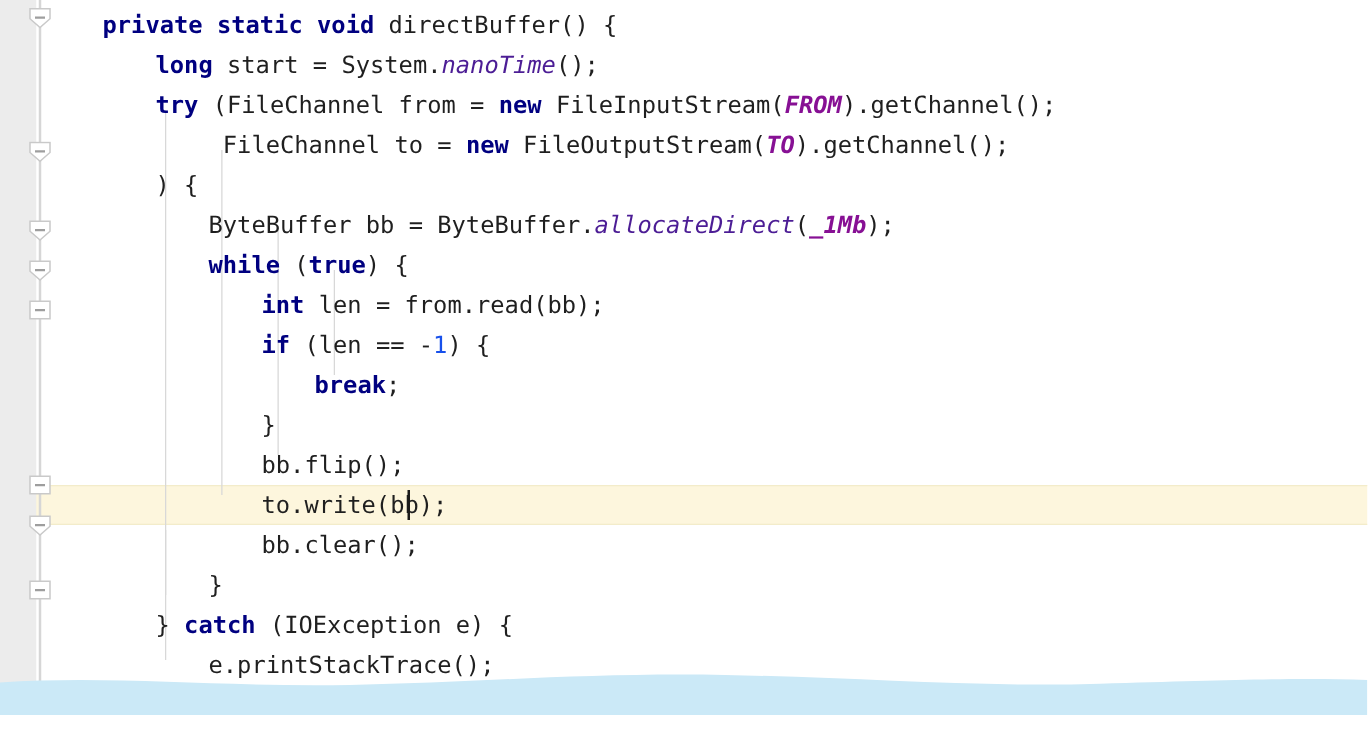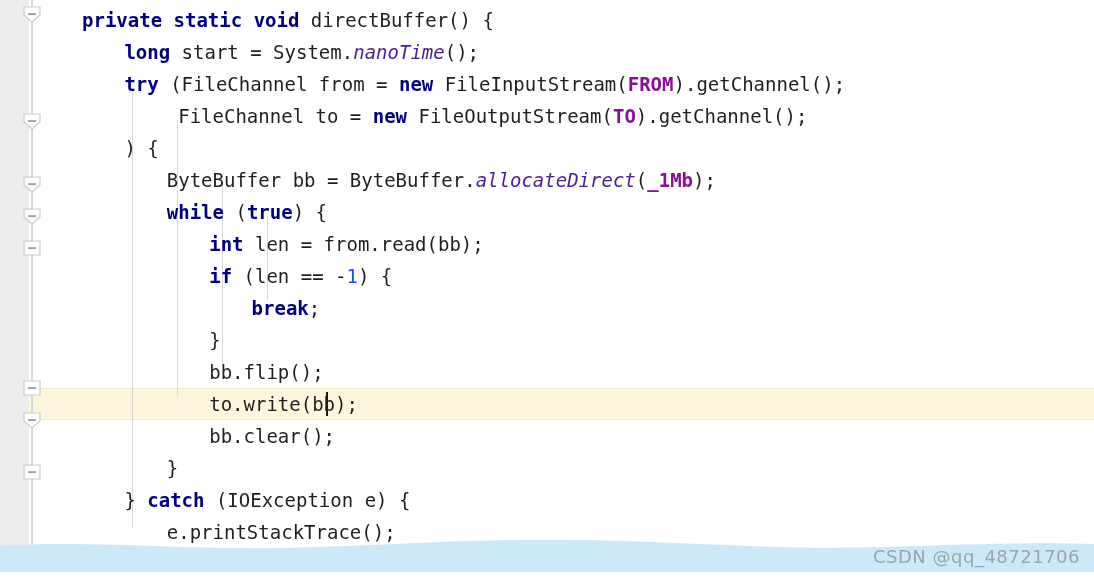--- a/index.html
+++ b/index.html
@@ -84,21 +84,21 @@
     position: absolute;
     left: 0;
     height: 32px;
     white-space: pre;
     padding-left: 82px;
     box-sizing: border-box;
   }
   .kw        { color: #000080; font-weight: bold; }
   .plain     { color: #1f1f1f; }
   .num       { color: #1750eb; }
-  .sfield-b  { color: #871094; font-weight: bold; }
+  .sfield-b  { color: #871094; font-style: italic; font-weight: bold; }
   .smeth     { color: #4c1d95; font-style: italic; }
 
   
   .caret {
     position: absolute;
     width: 2px;
     height: 24px;
     background: #1a1a1a;
     z-index: 6;
   }
@@ -200,15 +200,14 @@
 
   <div class="code" id="code-area"><div class="line" style="top: 4px; padding-left: 82px;"><span class="kw">private</span><span class="plain"> </span><span class="kw">static</span><span class="plain"> </span><span class="kw">void</span><span class="plain"> directBuffer() {</span></div><div class="line" style="top: 36px; padding-left: 124.4px;"><span class="kw">long</span><span class="plain"> start = System.</span><span class="smeth">nanoTime</span><span class="plain">();</span></div><div class="line" style="top: 68px; padding-left: 124.4px;"><span class="kw">try</span><span class="plain"> (FileChannel from = </span><span class="kw">new</span><span class="plain"> FileInputStream(</span><span class="sfield-b">FROM</span><span class="plain">).getChannel();</span></div><div class="line" style="top: 100px; padding-left: 166.8px;"><span class="plain"> FileChannel to = </span><span class="kw">new</span><span class="plain"> FileOutputStream(</span><span class="sfield-b">TO</span><span class="plain">).getChannel();</span></div><div class="line" style="top: 132px; padding-left: 124.4px;"><span class="plain">) {</span></div><div class="line" style="top: 164px; padding-left: 166.8px;"><span class="plain">ByteBuffer bb = ByteBuffer.</span><span class="smeth">allocateDirect</span><span class="plain">(</span><span class="sfield-b">_1Mb</span><span class="plain">);</span></div><div class="line" style="top: 196px; padding-left: 166.8px;"><span class="kw">while</span><span class="plain"> (</span><span class="kw">true</span><span class="plain">) {</span></div><div class="line" style="top: 228px; padding-left: 209.2px;"><span class="kw">int</span><span class="plain"> len = from.read(bb);</span></div><div class="line" style="top: 260px; padding-left: 209.2px;"><span class="kw">if</span><span class="plain"> (len == -</span><span class="num">1</span><span class="plain">) {</span></div><div class="line" style="top: 292px; padding-left: 251.6px;"><span class="kw">break</span><span class="plain">;</span></div><div class="line" style="top: 324px; padding-left: 209.2px;"><span class="plain">}</span></div><div class="line" style="top: 356px; padding-left: 209.2px;"><span class="plain">bb.flip();</span></div><div class="line" style="top: 388px; padding-left: 209.2px;"><span class="plain">to.write(bb);</span></div><div class="line" style="top: 420px; padding-left: 209.2px;"><span class="plain">bb.clear();</span></div><div class="line" style="top: 452px; padding-left: 166.8px;"><span class="plain">}</span></div><div class="line" style="top: 484px; padding-left: 124.4px;"><span class="plain">} </span><span class="kw">catch</span><span class="plain"> (IOException e) {</span></div><div class="line" style="top: 516px; padding-left: 166.8px;"><span class="plain">e.printStackTrace();</span></div><div class="line" style="top: 548px; padding-left: 124.4px;"><span class="plain">}</span></div><div class="line" style="top: 580px; padding-left: 124.4px;"></div></div>
 
   <div class="caret" id="caret" style="left: 325.8px; top: 392px;"></div>
 
   <div class="wm-band">
     <svg viewBox="0 0 1094 36" preserveAspectRatio="none" aria-hidden="true">
       <path d="M0,10 C90,4 180,14 280,12 C380,10 470,2 580,4 C690,6 780,14 880,11 C980,8 1040,6 1094,8 L1094,36 L0,36 Z" fill="#cbe9f7"></path>
     </svg>
   </div>
-  <div class="watermark">CSDN @qq_48721706</div>
 
 </div>
 
 </body></html>

